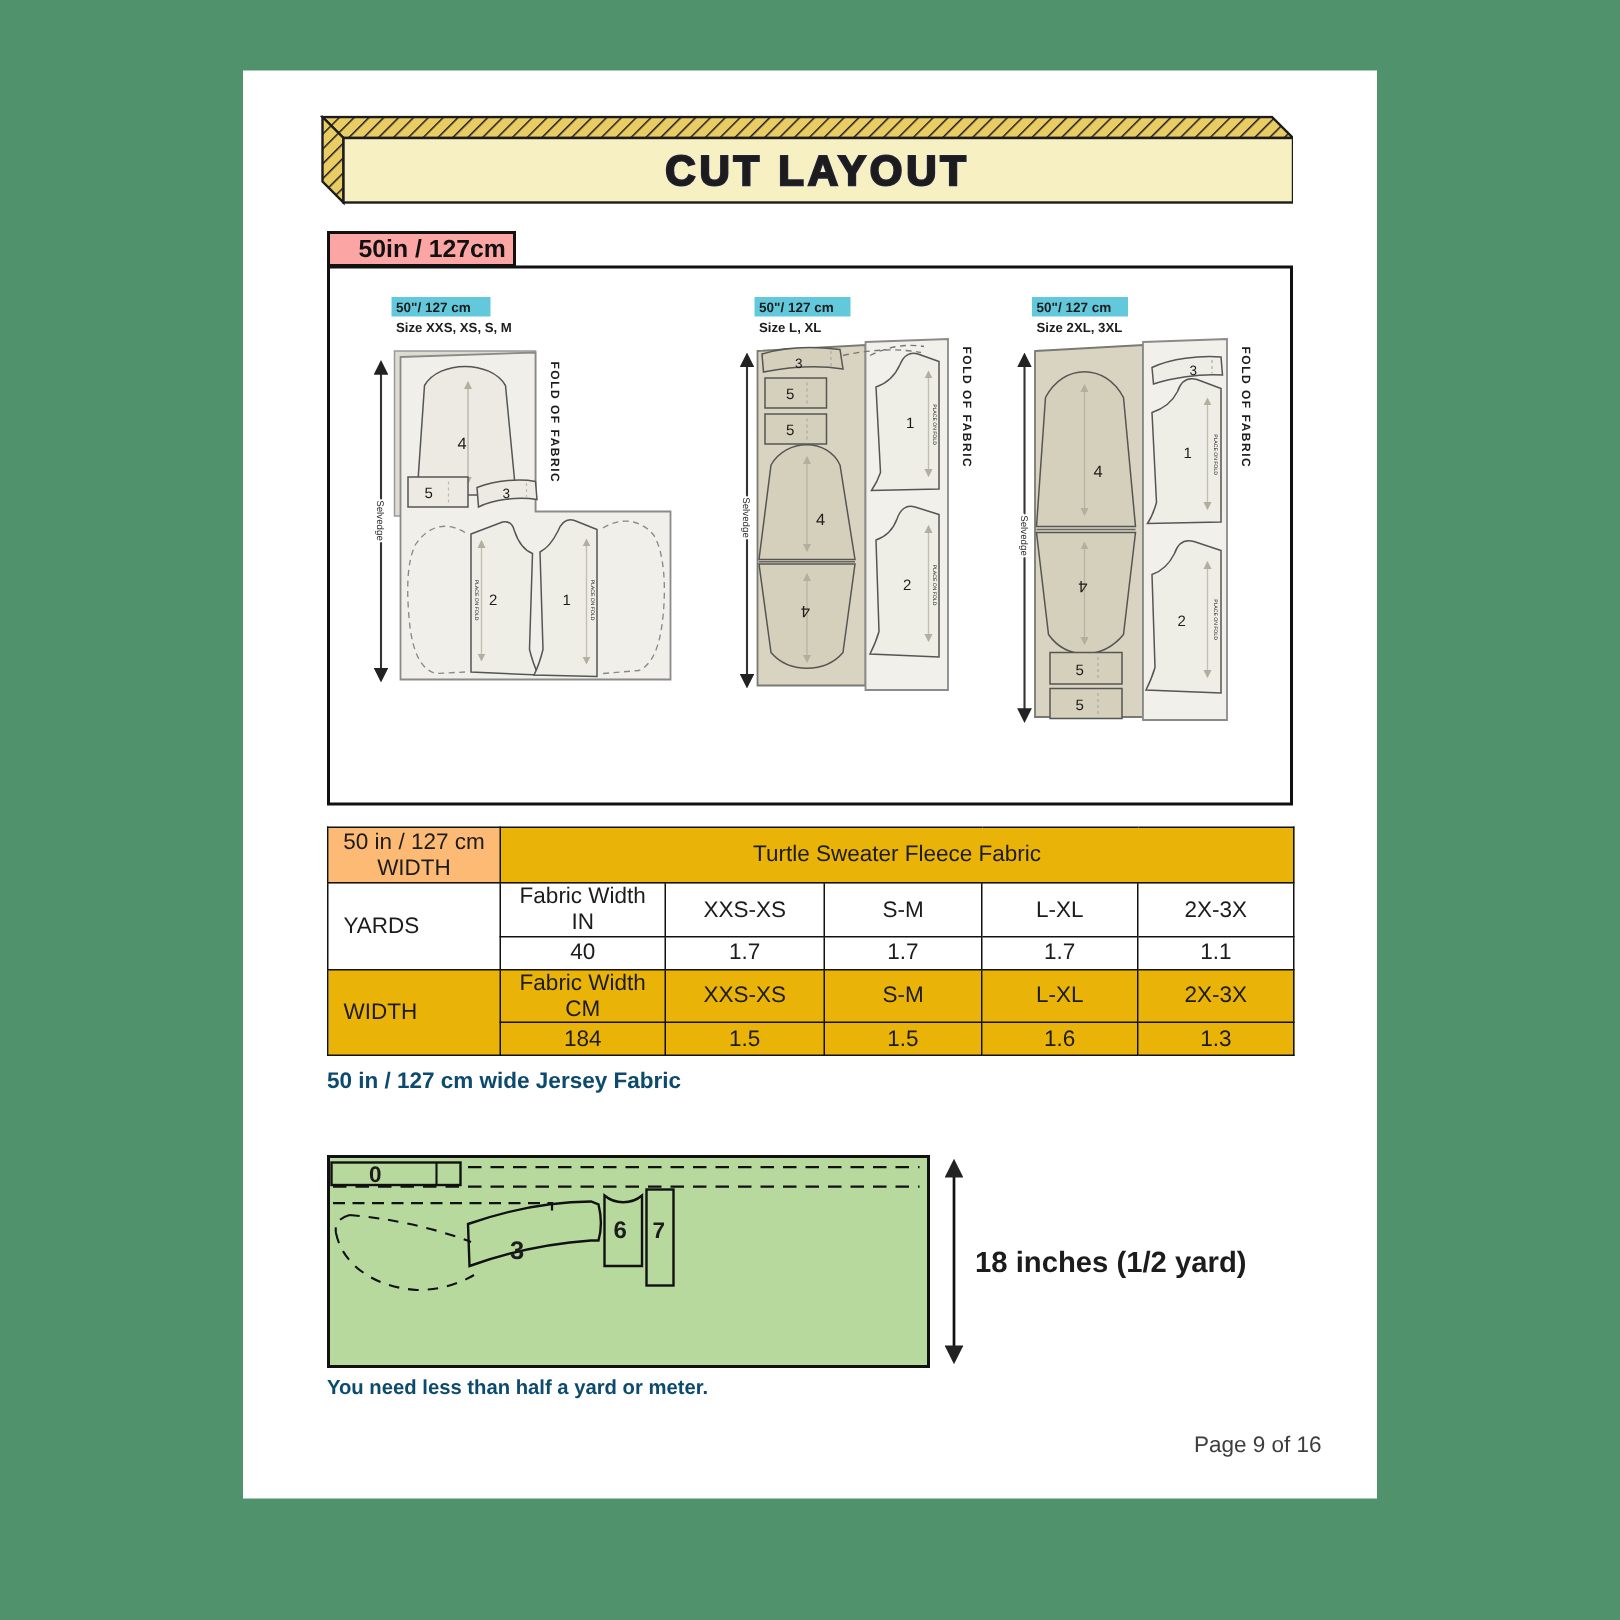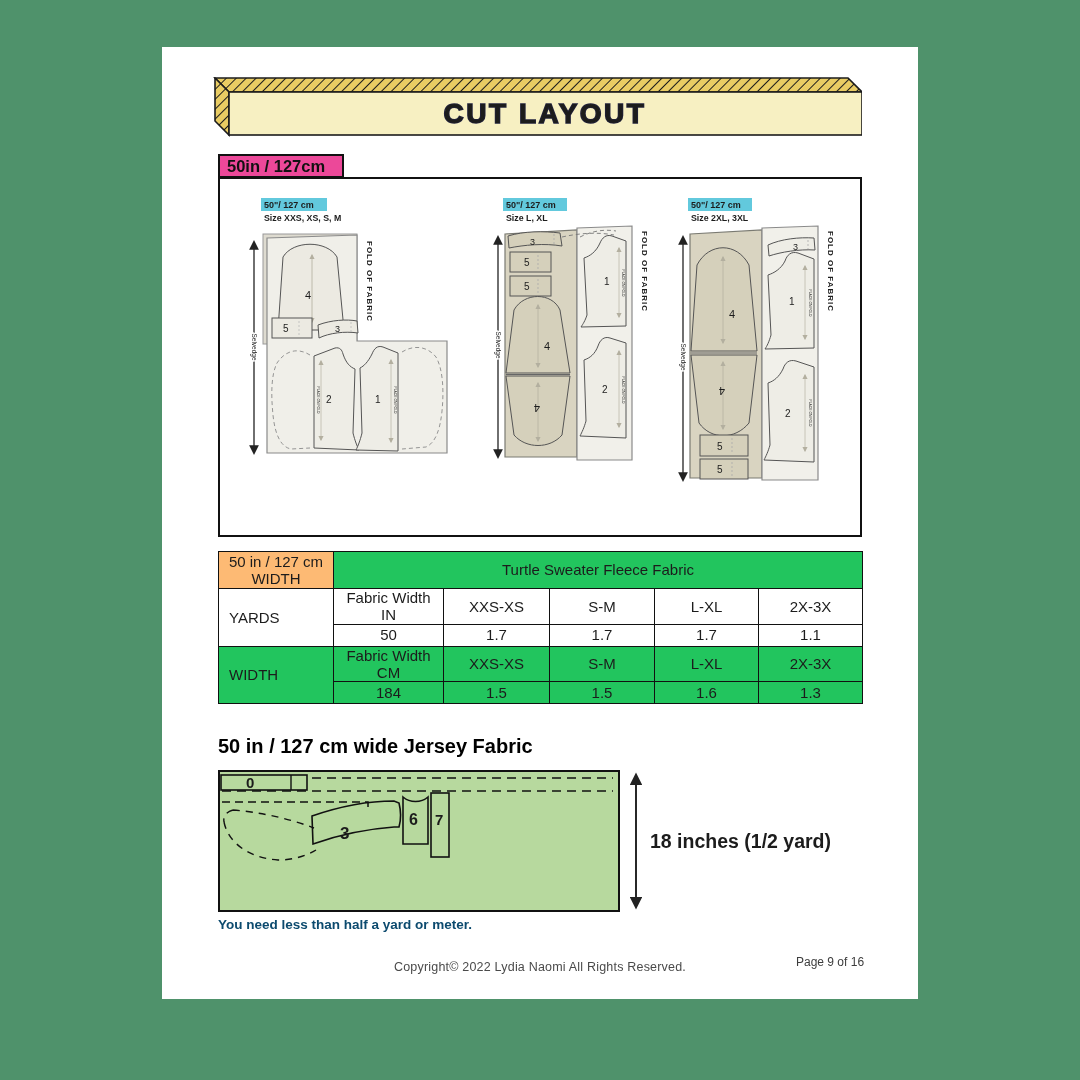--- a/index.html
+++ b/index.html
@@ -10,49 +10,49 @@
     -webkit-font-smoothing:antialiased;
   }
   .page{
     position:absolute;left:162px;top:47px;width:756px;height:952px;
     background:#ffffff;
   }
   .abs{position:absolute;}
   
   .tab-label{
     left:56px;top:107px;width:126px;height:24px;
-    background:#ec4899;border:2px solid #111;z-index:3;
-    display:flex;align-items:center;padding-left:7px;
+    background:#fca5a5;border:2px solid #111;z-index:3;
+    display:flex;align-items:center;padding-left:19px;
     font-size:16.5px;font-weight:bold;color:#111;box-sizing:border-box;
   }
   .layouts-box{
     left:56px;top:130px;width:644px;height:360px;
     border:2px solid #111;background:#fff;box-sizing:border-box;z-index:1;
   }
   .diagram{z-index:2;}
   
   .yardage{
     left:56px;top:504px;width:644px;border-collapse:collapse;table-layout:fixed;
     font-size:15px;color:#1c1c1c;
   }
   .yardage td,.yardage th{
     border:1.6px solid #111;text-align:center;vertical-align:middle;
     white-space:pre-line;font-weight:normal;line-height:1.15;padding:0 2px;
   }
   .cell-cyan{background:#fdba74;}
-  .cell-yellow{background:#22c55e;}
+  .cell-yellow{background:#eab308;}
   .cell-left{text-align:left !important;padding-left:10px !important;margin-left:12px;}
   
-  .jersey-title{left:56px;top:688px;font-size:20px;font-weight:bold;color:#000000;}
+  .jersey-title{left:56px;top:665px;font-size:15px;font-weight:bold;color:#0c4a6e;}
   .jersey-note{left:56px;top:870px;font-size:13.5px;font-weight:bold;color:#0c4a6e;}
   .footer-copy{
     left:0;top:913px;width:756px;text-align:center;
     font-size:12.5px;color:#4a4a4a;letter-spacing:.2px;
   }
-  .footer-page{left:634px;top:908px;font-size:12px;color:#3d3d3d;}
+  .footer-page{left:634px;top:908px;font-size:15px;color:#3d3d3d;}
   svg text{fill:#1c1c1c;}
 </style>
 </head>
 <body>
 
 <div class="page">
 
   <svg class="abs" style="left:45px;top:30px;" width="655" height="60" viewBox="0 0 655 60">
     <defs>
       <pattern id="hatch" width="7" height="7" patternUnits="userSpaceOnUse" patternTransform="rotate(45)">
@@ -260,21 +260,21 @@
     <tr style="height:34px">
       <td rowspan="2" class="cell-left">YARDS</td>
       <td>Fabric Width
 IN</td>
       <td>XXS-XS</td>
       <td>S-M</td>
       <td>L-XL</td>
       <td>2X-3X</td>
     </tr>
     <tr style="height:22px">
-      <td>50</td>
+      <td>40</td>
       <td>1.7</td>
       <td>1.7</td>
       <td>1.7</td>
       <td>1.1</td>
     </tr>
     <tr style="height:34px">
       <td rowspan="2" class="cell-yellow cell-left">WIDTH</td>
       <td class="cell-yellow">Fabric Width
 CM</td>
       <td class="cell-yellow">XXS-XS</td>
@@ -323,16 +323,15 @@
       <rect x="213" y="24" width="18" height="64" fill="none" stroke="#111" stroke-width="1.6"></rect>
       <text x="217" y="56" font-size="15" font-weight="bold">7</text>
     </g>
 
     <line x1="418" y1="6" x2="418" y2="138" stroke="#111" stroke-width="1.8" marker-start="url(#mB)" marker-end="url(#mB)"></line>
     <text x="432" y="79" font-size="19.5" font-weight="bold" fill="#101010">18 inches (1/2 yard)</text>
   </svg>
 
   <div class="abs jersey-note">You need less than half a yard or meter.</div>
 
-  <div class="abs footer-copy">Copyright© 2022  Lydia Naomi  All Rights Reserved.</div>
   <div class="abs footer-page">Page 9 of 16</div>
 
 </div>
 
 </body></html>

